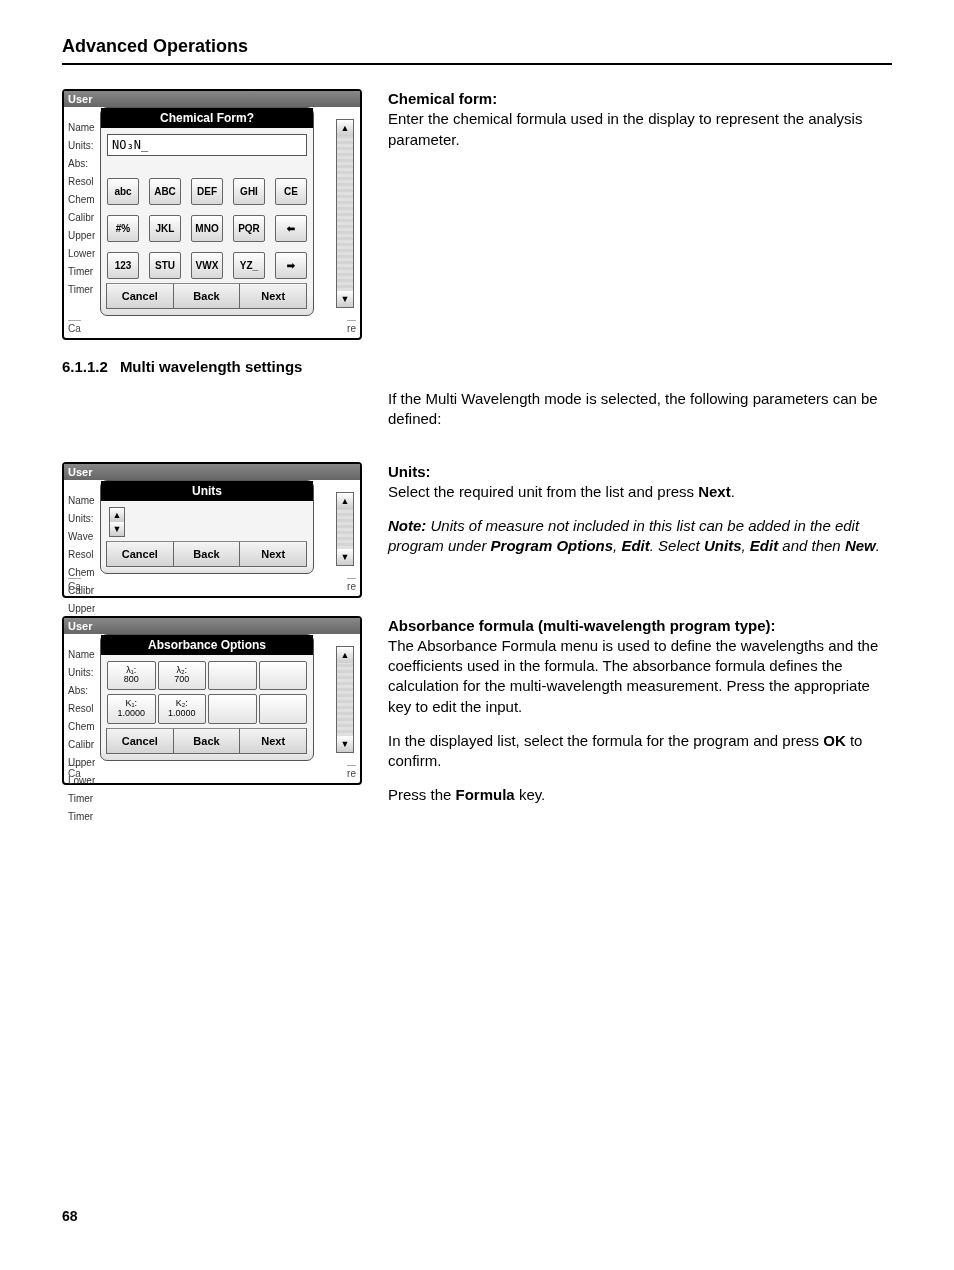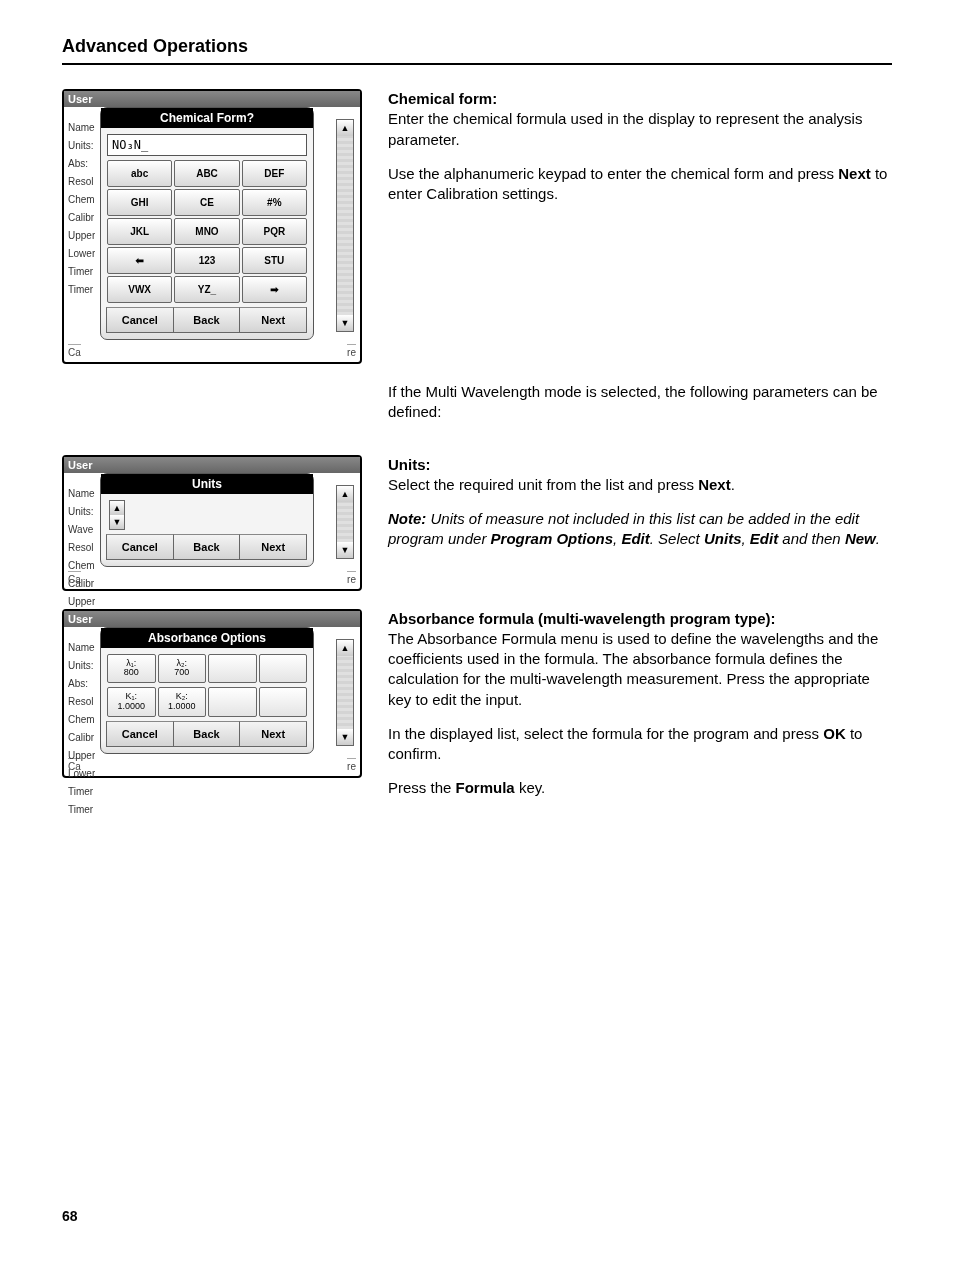--- a/index.html
+++ b/index.html
@@ -101,28 +101,28 @@
   }
   .dialog-body {
     padding: 6px;
   }
   .text-input {
     border: 1px solid #555;
     background: #fff;
     font-family: monospace;
     font-size: 12px;
     padding: 2px 4px;
-    margin-bottom: 4px;
+    margin-bottom: 22px;
     height: 16px;
     line-height: 16px;
   }
   .key-grid {
     display: grid;
-    grid-template-columns: repeat(3, 1fr);
-    gap: 2px;
+    grid-template-columns: repeat(5, 1fr);
+    gap: 10px;
   }
   .key-grid .k {
     border: 1px solid #666;
     background: linear-gradient(#fff, #d8d8d8);
     text-align: center;
     font-size: 10px;
     font-weight: bold;
     padding: 7px 0;
     border-radius: 2px;
   }
@@ -311,26 +311,26 @@
         </div>
         <div class="foot-row">
           <span>Ca</span>
           <span>re</span>
         </div>
       </div>
     </div>
     <div class="text-col">
       <p><span class="label">Chemical form:</span><br>
          <span>Enter the chemical formula used in the display to represent the analysis parameter.</span></p>
-      <p>
-        <span>Use the alphanumeric keypad to enter the chemical form and press </span><b>Next</b><span> to enter Calibration settings.</span>
-      </p>
     </div>
   </div>
 
+  <div class="subheading">
+    <span class="num">6.1.1.2</span><span>Multi wavelength settings</span>
+  </div>
 
   <div class="section">
     <div class="shot-col"></div>
     <div class="text-col">
       <p>If the Multi Wavelength mode is selected, the following parameters can be defined:</p>
     </div>
   </div>
 
   <div class="section">
     <div class="shot-col">

